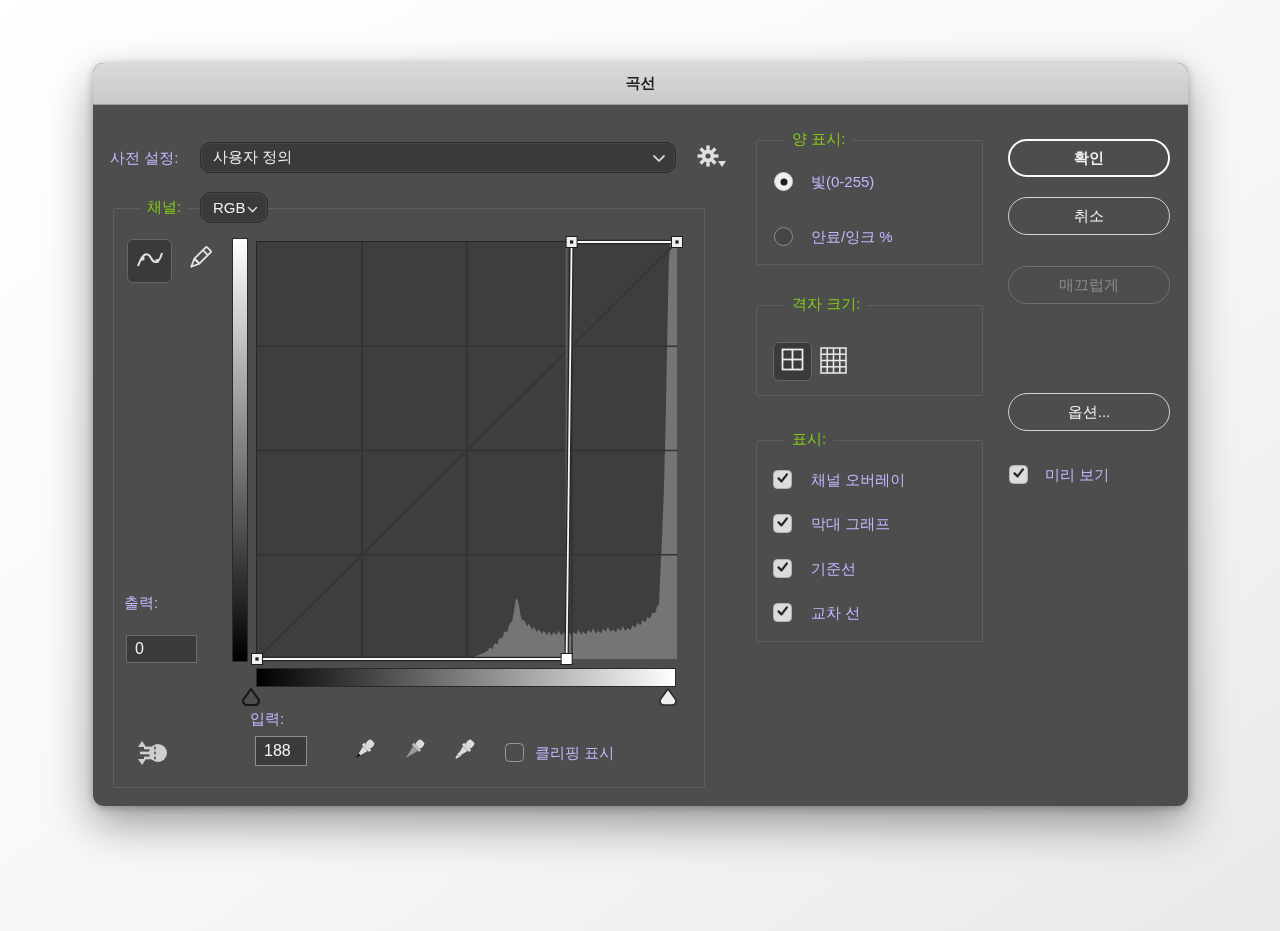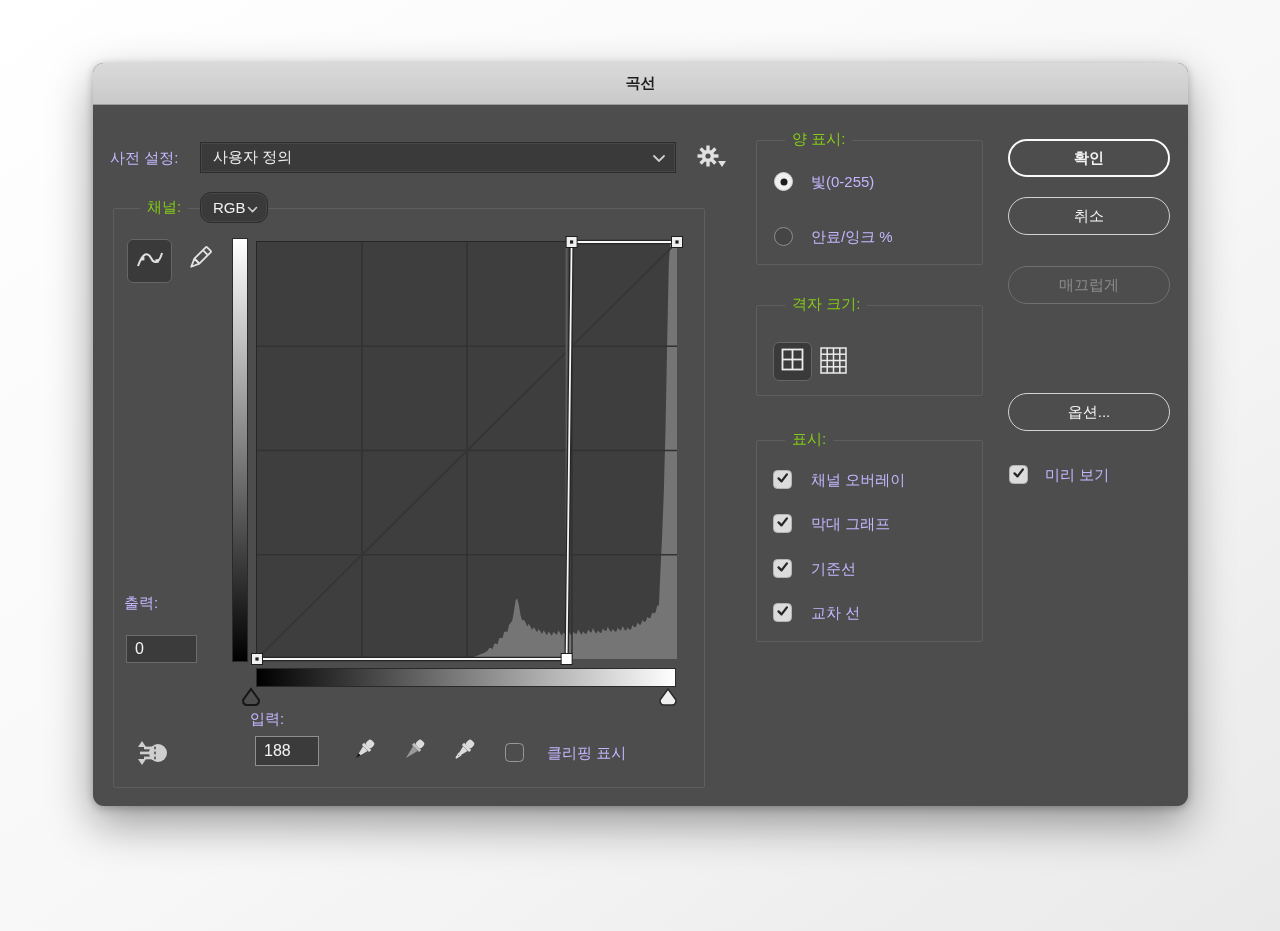--- a/index.html
+++ b/index.html
@@ -9,21 +9,21 @@
   .dialog { position:absolute; left:93px; top:63px; width:1095px; height:743px;
     background:#4d4d4d; border-radius:11px; box-shadow:0 18px 45px rgba(0,0,0,.38), 0 2px 8px rgba(0,0,0,.25); }
   .titlebar { position:absolute; left:0; top:0; width:100%; height:42px;
     background:linear-gradient(#dadada,#c9c9c9); border-radius:11px 11px 0 0;
     border-bottom:1px solid #9a9a9a; display:flex; align-items:center; justify-content:center;
     font-size:15px; font-weight:700; color:#1e1e1e; }
 
   .lbl { position:absolute; color:#c4b5fd; font-size:15px; white-space:nowrap; }
 
   .select { position:absolute; background:#3a3a3a; border:1px solid #2c2c2c;
-    box-shadow:inset 0 0 0 1px rgba(255,255,255,.07); border-radius:0;
+    box-shadow:inset 0 0 0 1px rgba(255,255,255,.07); border-radius:10px;
     color:#f0f0f0; font-size:15px; display:flex; align-items:center; padding:0 12px; cursor:default; }
   .select .chev { position:absolute; right:9px; top:50%; transform:translateY(-50%); }
 
   .iconbtn { position:absolute; display:flex; align-items:center; justify-content:center; }
 
   .group { position:absolute; border:1px solid #5e5e5e; border-radius:2px; }
   .group > .legend { position:absolute; top:-11px; left:28px; background:#4d4d4d;
     padding:0 7px; font-size:15px; color:#84cc16; white-space:nowrap; }
 
   .toolbtn { background:#3a3a3a; border:1px solid #666; border-radius:6px;
@@ -166,21 +166,21 @@
         <path d="M11,2 L19,13 Q19,18 15,18 L7,18 Q3,18 3,13 Z" fill="none" stroke="#161616" stroke-width="2"></path>
       </svg>
   </div>
   <div class="slider" style="left:564px; top:624px;">
     <svg width="22" height="20" viewBox="0 0 22 20">
         <path d="M11,2 L19,13 Q19,18 15,18 L7,18 Q3,18 3,13 Z" fill="#efefef" stroke="#2a2a2a" stroke-width="1.5"></path>
       </svg>
   </div>
 
   <span class="lbl" style="left:157px; top:647px;">입력:</span>
-  <input class="num-field hot" style="left: 162px; top: 673px; width: 64px; height: 30px;" value="188">
+  <input class="num-field hot" style="left: 162px; top: 673px; width: 52px; height: 30px;" value="188">
 
   <div class="iconbtn" style="left:43px; top:676px; width:34px; height:32px;">
     <span>
       <svg width="32" height="30" viewBox="0 0 32 30">
         <polygon points="1,9 9,9 5,3" fill="#cfcfcf"></polygon>
         <polygon points="1,21 9,21 5,27" fill="#cfcfcf"></polygon>
         <circle cx="21" cy="15" r="9" fill="#cfcfcf"></circle>
         <rect x="7" y="8.6" width="10" height="2.7" fill="#cfcfcf"></rect>
         <rect x="3" y="13.6" width="14" height="2.7" fill="#cfcfcf"></rect>
         <rect x="7" y="18.6" width="10" height="2.7" fill="#cfcfcf"></rect>
@@ -224,21 +224,21 @@
         <polygon points="10,11.2 16,11.2 14.2,18.8 11.8,18.8" fill="#dcdcdc"></polygon>
         <polygon points="11.8,18.8 14.2,18.8 13,23.6" fill="none" stroke="#dcdcdc" stroke-width="1.2"></polygon>
       </g>
         </svg>
     </span>
   </div>
 
   <div class="checkbox" style="left:412px; top:680px;">
     
   </div>
-  <span class="lbl" style="left:454px; top:681px;">클리핑 표시</span>
+  <span class="lbl" style="left:442px; top:681px;">클리핑 표시</span>
 
   <div class="group" style="left:663px; top:77px; width:227px; height:125px;">
     <span class="legend">양 표시:</span>
     <div class="radio on" style="left:17px; top:31px;"></div>
     <span class="lbl" style="left:54px; top:32px;">빛(0-255)</span>
     <div class="radio" style="left:17px; top:86px;"></div>
     <span class="lbl" style="left:54px; top:87px;">안료/잉크 %</span>
   </div>
 
   <div class="group" style="left:663px; top:242px; width:227px; height:91px;">

